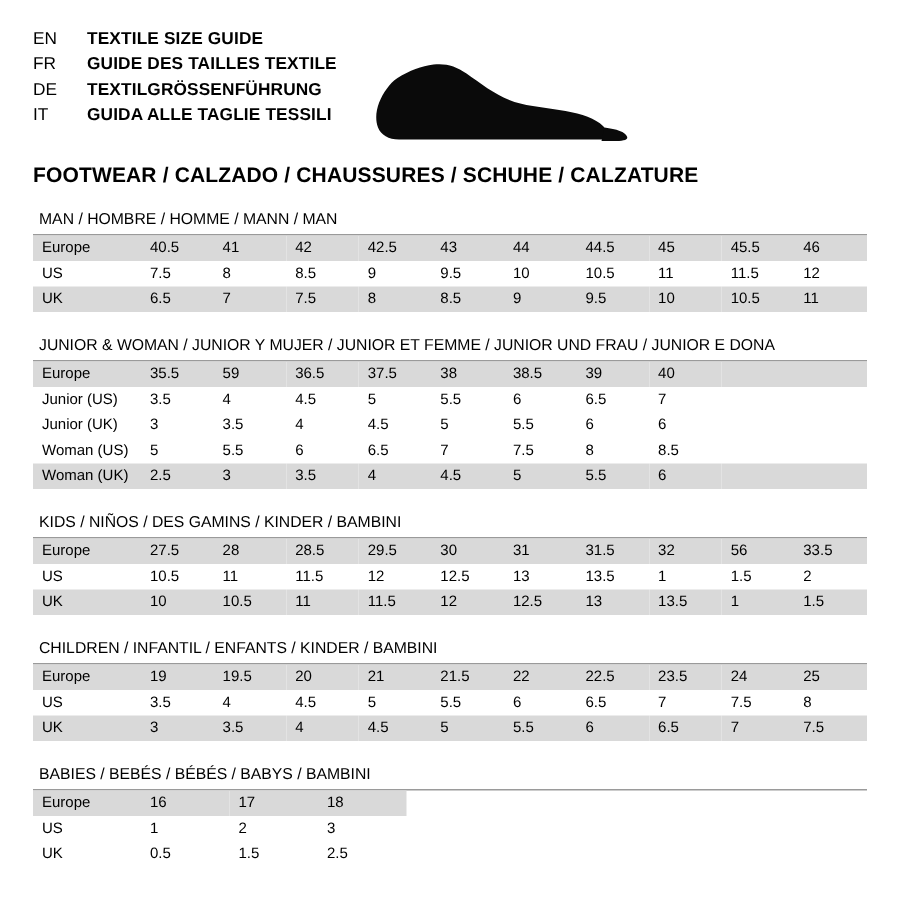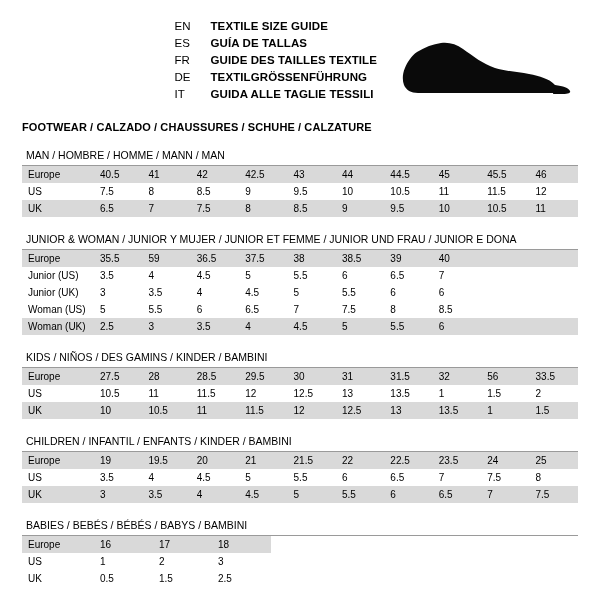--- a/index.html
+++ b/index.html
@@ -19,21 +19,21 @@
     width: 600px;
     height: 600px;
     box-sizing: border-box;
     padding: 18px 22px 0 22px;
   }
 
   
   .header {
     display: flex;
     align-items: flex-start;
-    justify-content: flex-end;
+    justify-content: flex-start;
   }
   .lang-table {
     border-collapse: collapse;
     font-size: 11.5px;
   }
   .lang-table td {
     padding: 1px 0;
     vertical-align: top;
     line-height: 15px;
     white-space: nowrap;
@@ -48,22 +48,22 @@
   }
   .shoe-wrap {
     width: 195px;
     height: 75px;
     margin-right: 6px;
     margin-top: 10px;
   }
 
   .section-title {
     font-weight: bold;
-    font-size: 11px;
-    margin-top: 18px;
+    font-size: 14px;
+    margin-top: 5px;
     letter-spacing: 0.1px;
   }
 
   
   .group {
     margin-top: 16px;
   }
   .group-title {
     font-size: 10.5px;
     font-weight: normal;
@@ -109,24 +109,20 @@
 <body>
 
 <div class="page">
 
   <div class="header">
     <table class="lang-table">
       <tbody>
         <tr>
           <td class="lang-code">EN</td>
           <td class="lang-title">TEXTILE SIZE GUIDE</td>
-        </tr>
-        <tr>
-          <td class="lang-code">ES</td>
-          <td class="lang-title">GUÍA DE TALLAS</td>
         </tr>
         <tr>
           <td class="lang-code">FR</td>
           <td class="lang-title">GUIDE DES TAILLES TEXTILE</td>
         </tr>
         <tr>
           <td class="lang-code">DE</td>
           <td class="lang-title">TEXTILGRÖSSENFÜHRUNG</td>
         </tr>
         <tr>

